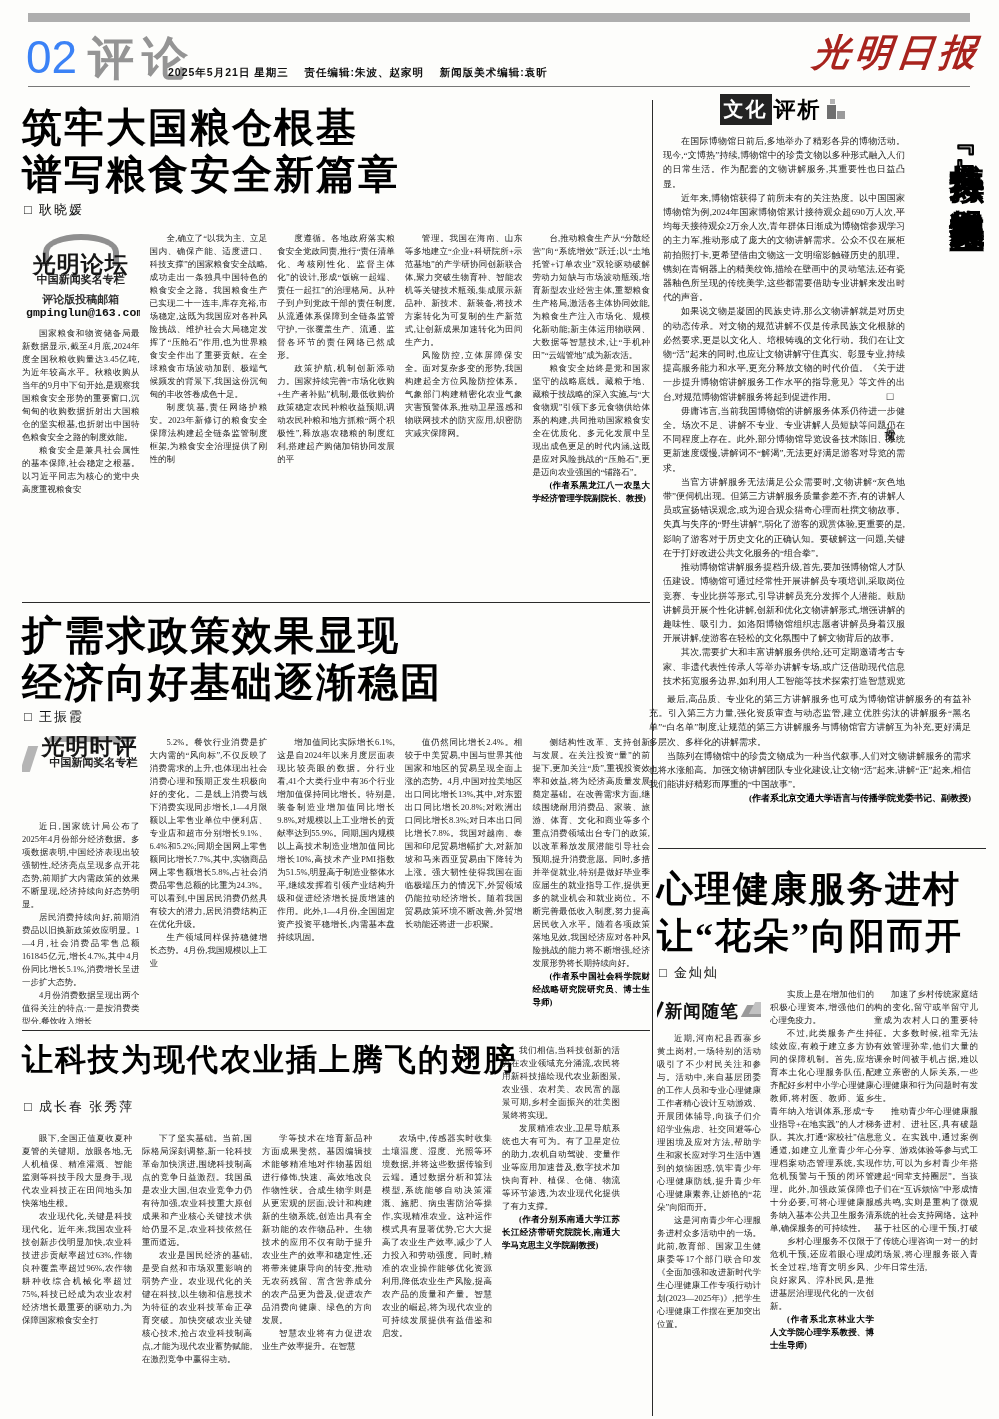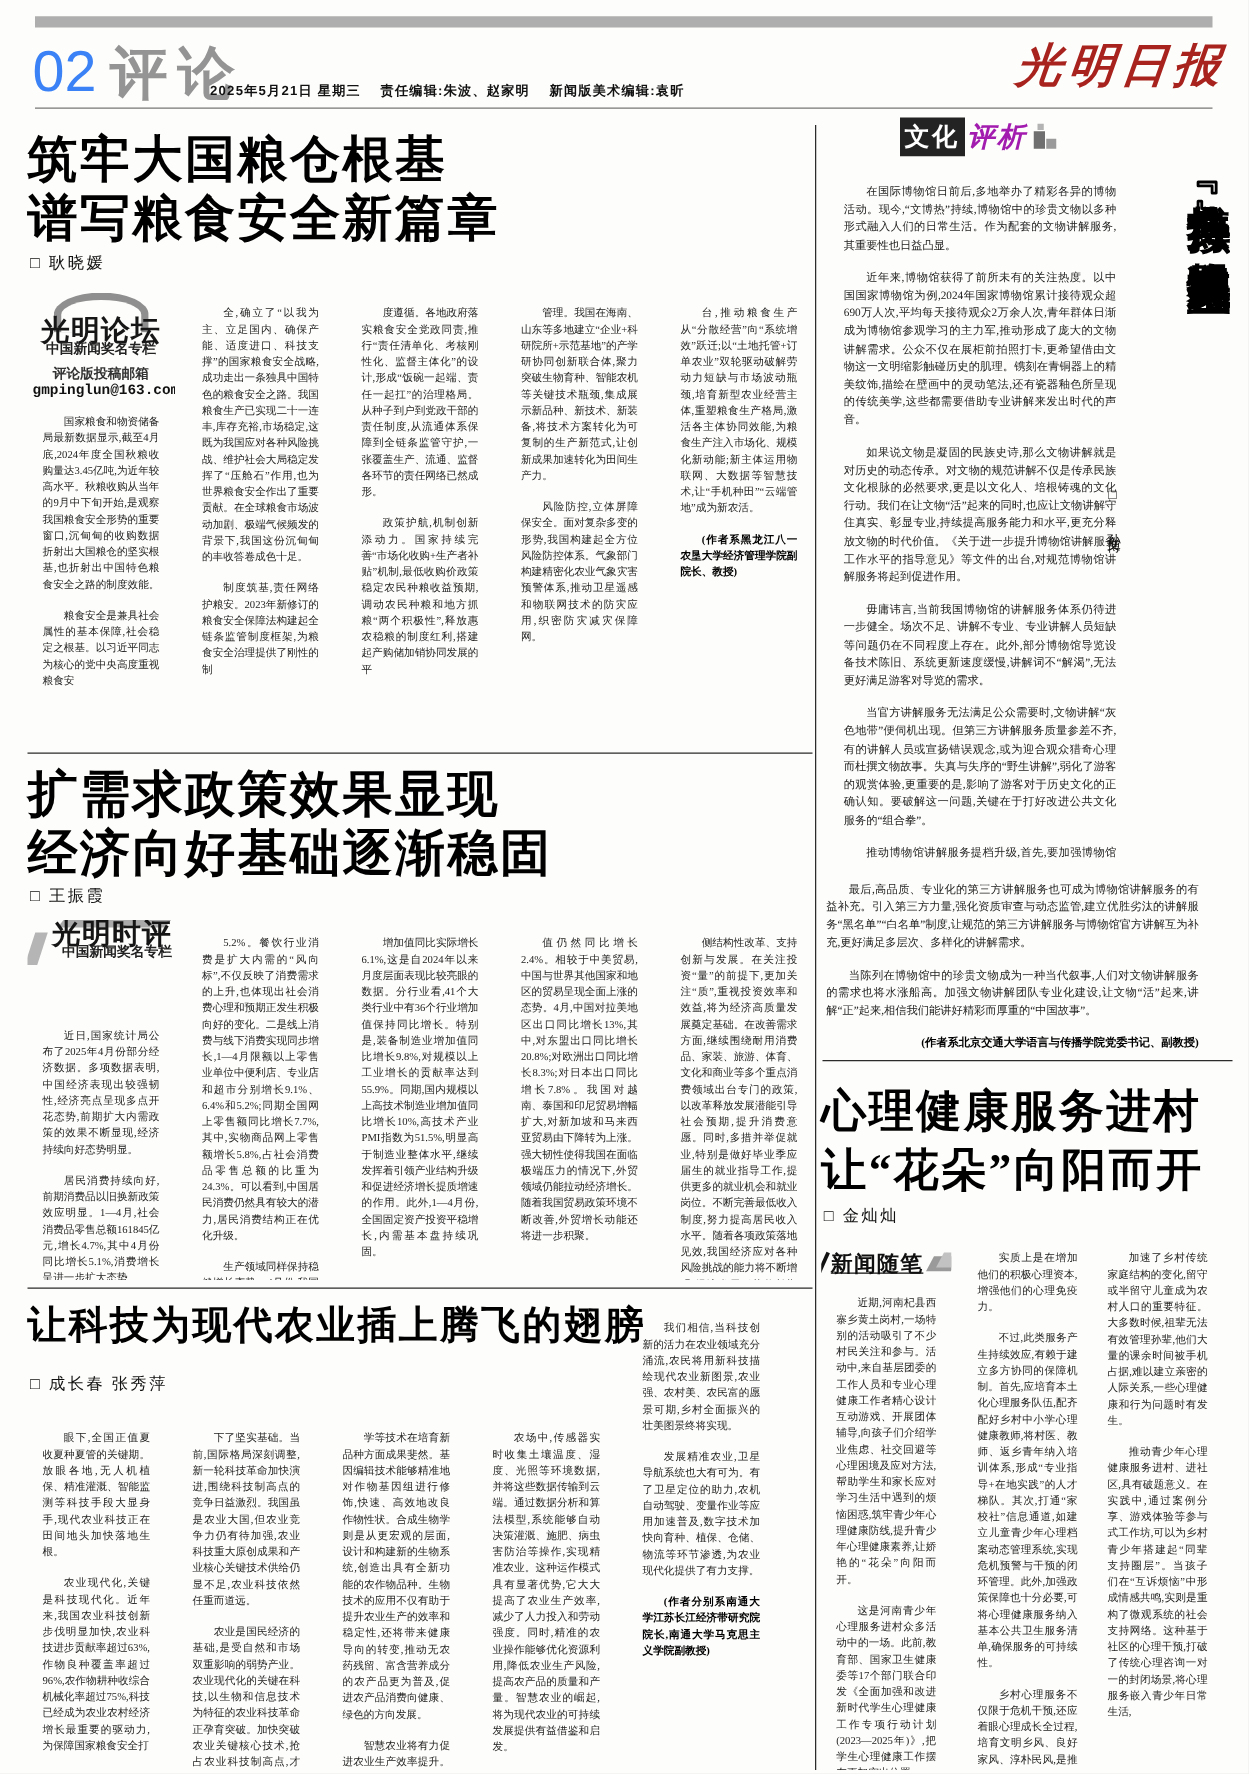--- a/index.html
+++ b/index.html
@@ -14,21 +14,21 @@
   .dateline{left:168px;top:66px;font-family:"Liberation Sans",sans-serif;font-size:10.5px;font-weight:700;color:#111;letter-spacing:1px;}
   .masthead{right:18px;top:28px;font-style:italic;font-weight:900;font-size:37px;color:#a8231d;letter-spacing:5px;transform:skewX(-6deg);}
   .headrule{left:28px;top:86px;width:942px;height:1px;background:#777;}
 
   
   .headline{font-weight:900;color:#000;line-height:1.18;letter-spacing:2px;}
   .byline{font-size:13px;color:#111;letter-spacing:2px;}
   .cols{display:flex;overflow:hidden;}
   .col{flex:1;overflow:hidden;font-size:8.5px;line-height:13px;color:#232323;}
   .cols.g10 .col{margin-right:10px;} .cols.g10 .col:last-child{margin-right:0;}
-  .para{margin:12px;text-indent:2em;text-align:justify;}
+  .para{margin:0;text-indent:2em;text-align:justify;}
   .attr{font-weight:bold;color:#000;}
   .rule{background:#2b2b2b;height:1px;}
   .vrule{background:#2b2b2b;width:1px;}
 
   
   .forumbox{text-align:center;margin:2px 4px 8px 4px;}
   .arc{width:64px;height:26px;margin:0 auto -8px auto;border:6px solid #8f8f8f;border-bottom:none;
        border-radius:64px 64px 0 0/30px 30px 0 0;}
   .forum-title{font-family:"Liberation Sans",sans-serif;font-size:23px;font-weight:900;color:#161616;letter-spacing:1px;}
   .forum-sub{font-family:"Liberation Sans",sans-serif;font-size:11px;font-weight:700;color:#222;margin-top:2px;}
@@ -38,31 +38,31 @@
   
   .timesbox{position:relative;text-align:right;margin:0 2px 10px 2px;height:74px;}
   .slant{position:absolute;right:2px;top:-4px;width:86px;height:10px;background:#a9a9a9;transform:skewX(-38deg);}
   .slant2{position:absolute;left:0px;top:10px;width:10px;height:26px;background:#b5b5b5;transform:skewX(-18deg);}
   .times-title{position:relative;font-family:"Liberation Sans",sans-serif;font-size:23px;font-weight:900;color:#151515;letter-spacing:1px;padding-top:4px;}
   .times-sub{position:relative;font-family:"Liberation Sans",sans-serif;font-size:11px;font-weight:700;color:#222;margin-top:3px;}
 
   
   .culture-label{display:flex;align-items:center;justify-content:center;gap:2px;}
   .cl-black{background:#232323;color:#fff;font-family:"Liberation Sans",sans-serif;font-weight:900;font-size:20px;padding:2px 4px;letter-spacing:2px;}
-  .cl-rest{color:#a21caf;font-family:"Liberation Sans",sans-serif;font-weight:900;font-size:22px;letter-spacing:2px;font-style:italic;}
+  .cl-rest{color:#000000;font-family:"Liberation Sans",sans-serif;font-weight:900;font-size:22px;letter-spacing:2px;}
   .pixels{display:inline-block;position:relative;width:22px;height:22px;margin-left:3px;}
   .pixels i{position:absolute;display:block;background:#8d8d8d;}
   .pixels .p1{left:0;bottom:2px;width:9px;height:14px;background:#6f6f6f;}
   .pixels .p2{left:10px;bottom:2px;width:8px;height:8px;background:#9a9a9a;}
   .pixels .p3{left:3px;top:0;width:5px;height:5px;background:#b3b3b3;}
 
   
   .notesbox{display:flex;align-items:center;gap:5px;margin:10px 0 8px 0;height:26px;}
   .slash{width:4px;height:20px;background:#111;transform:rotate(24deg);}
-  .notes-title{font-family:"Liberation Sans",sans-serif;font-size:17.5px;font-weight:900;color:#101010;letter-spacing:1px;white-space:nowrap;text-decoration:underline;}
+  .notes-title{font-family:"Liberation Sans",sans-serif;font-size:17.5px;font-weight:900;color:#101010;letter-spacing:1px;white-space:nowrap;}
   .book{position:relative;width:26px;height:18px;}
   .book i{position:absolute;display:block;}
   .book .b1{left:0;top:3px;width:20px;height:12px;background:#9a9a9a;transform:skewX(-28deg);}
   .book .b2{left:8px;top:0;width:16px;height:12px;background:#c2c2c2;transform:skewX(-28deg);}
 
   
   .wide-text{font-size:9px;line-height:14.2px;color:#232323;overflow:hidden;}
   .v-head{writing-mode:vertical-rl;text-orientation:upright;font-weight:900;font-size:35px;color:#000;
           letter-spacing:1px;line-height:1;overflow:hidden;}
   .v-byline{writing-mode:vertical-rl;text-orientation:upright;font-size:11px;color:#111;letter-spacing:2px;}
@@ -119,20 +119,21 @@
       </div>
     <div class="col">
         <div>
           <p class="para">管理。我国在海南、山东等多地建立“企业+科研院所+示范基地”的产学研协同创新联合体,聚力突破生物育种、智能农机等关键技术瓶颈,集成展示新品种、新技术、新装备,将技术方案转化为可复制的生产新范式,让创新成果加速转化为田间生产力。</p>
           <p class="para">风险防控,立体屏障保安全。面对复杂多变的形势,我国构建起全方位风险防控体系。气象部门构建精密化农业气象灾害预警体系,推动卫星遥感和物联网技术的防灾应用,织密防灾减灾保障网。</p>
         </div>
       </div>
     <div class="col">
       <div>
           <p class="para">台,推动粮食生产从“分散经营”向“系统增效”跃迁;以“土地托管+订单农业”双轮驱动破解劳动力短缺与市场波动瓶颈,培育新型农业经营主体,重塑粮食生产格局,激活各主体协同效能,为粮食生产注入市场化、规模化新动能;新主体运用物联网、大数据等智慧技术,让“手机种田”“云端管地”成为新农活。</p>
+          <p class="para">粮食安全始终是党和国家坚守的战略底线。藏粮于地、藏粮于技战略的深入实施,与“大食物观”引领下多元食物供给体系的构建,共同推动国家粮食安全在优质化、多元化发展中呈现出成色更足的时代内涵,这既是应对风险挑战的“压舱石”,更是迈向农业强国的“铺路石”。</p>
         </div>
       <p class="para attr">(作者系黑龙江八一农垦大学经济管理学院副院长、教授)</p>
     </div>
   </div>
   <div class="abs rule" style="left:22px;top:602px;width:628px;"></div>
 
   <div class="abs headline" style="left:22px;top:612px;font-size:40px;">
     <div>扩需求政策效果显现</div>
     <div>经济向好基础逐渐稳固</div>
   </div>

